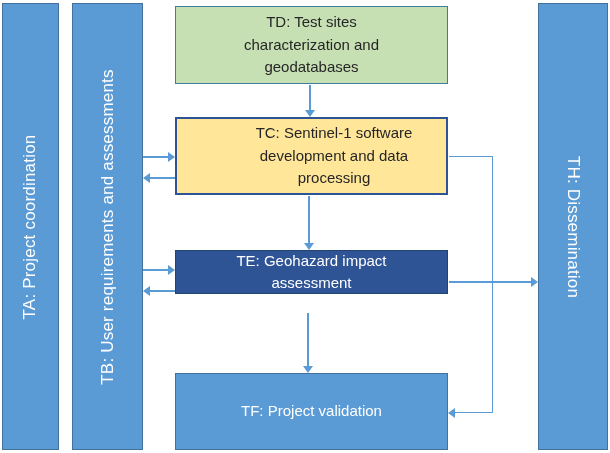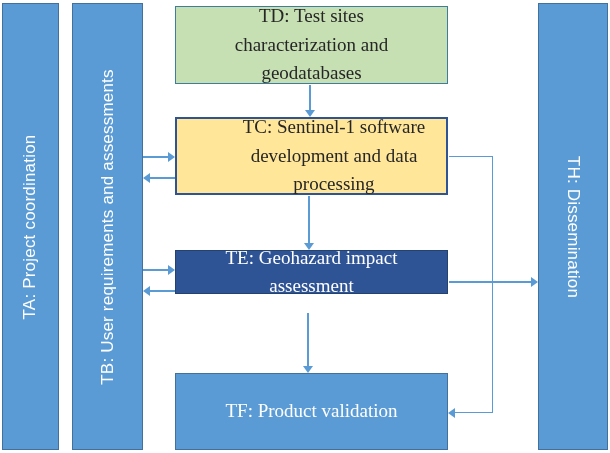--- a/index.html
+++ b/index.html
@@ -27,21 +27,21 @@
   .bar-label{
     color:var(--text-light); font-size:17px; white-space:nowrap; letter-spacing:.2px;
   }
   .rot-ccw{transform:rotate(-90deg);}
   .rot-cw{transform:rotate(90deg);}
   
   .box{
     position:absolute; left:175px; width:273px; box-sizing:border-box;
     display:flex; align-items:center; justify-content:center; text-align:center;
   }
-  .box-label{white-space:pre-line; font-size:19px; line-height:1.5;font-family:Liberation Serif, serif;}
+  .box-label{white-space:pre-line; font-size:15px; line-height:1.5;}
   .box-td{top:6px;  height:78px; background:var(--box-td-fill); border:1px solid var(--box-td-border); color:var(--text-dark);}
   .box-tc{top:117px;height:78px; background:var(--box-tc-fill); border:2px solid var(--box-tc-border); color:var(--text-dark);padding-left:45px;}
   .box-te{top:250px;height:44px; background:var(--box-te-fill); border:1px solid var(--box-te-border); color:var(--text-light);}
   .box-tf{top:373px;height:77px; background:var(--box-tf-fill); border:1px solid var(--box-tf-border); color:var(--text-light);}
   
   .seg{position:absolute; background:var(--connector);}
   .head{position:absolute; width:0; height:0;}
   .head-right{border-top:5px solid transparent; border-bottom:5px solid transparent; border-left:7px solid var(--connector);}
   .head-left {border-top:5px solid transparent; border-bottom:5px solid transparent; border-right:7px solid var(--connector);}
   .head-down {border-left:5px solid transparent; border-right:5px solid transparent; border-top:7px solid var(--connector);}
@@ -69,21 +69,21 @@
   <div class="box box-tc">
     <span class="box-label">TC: Sentinel-1 software
 development and data
 processing</span>
   </div>
   <div class="box box-te">
     <span class="box-label">TE: Geohazard impact
 assessment</span>
   </div>
   <div class="box box-tf">
-    <span class="box-label">TF: Product validation</span>
+    <span class="box-label">TF: Project validation</span>
   </div>
 
   <div>
     <div class="seg" style="left:309px; top:85px; width:2px; height:26px;"></div>
     <div class="head head-down" style="left:305px; top:110px;"></div>
   </div>
 
   <div>
     <div class="seg" style="left:143px; top:156px; width:26px; height:2px;"></div>
     <div class="head head-right" style="left:168px; top:152px;"></div>

